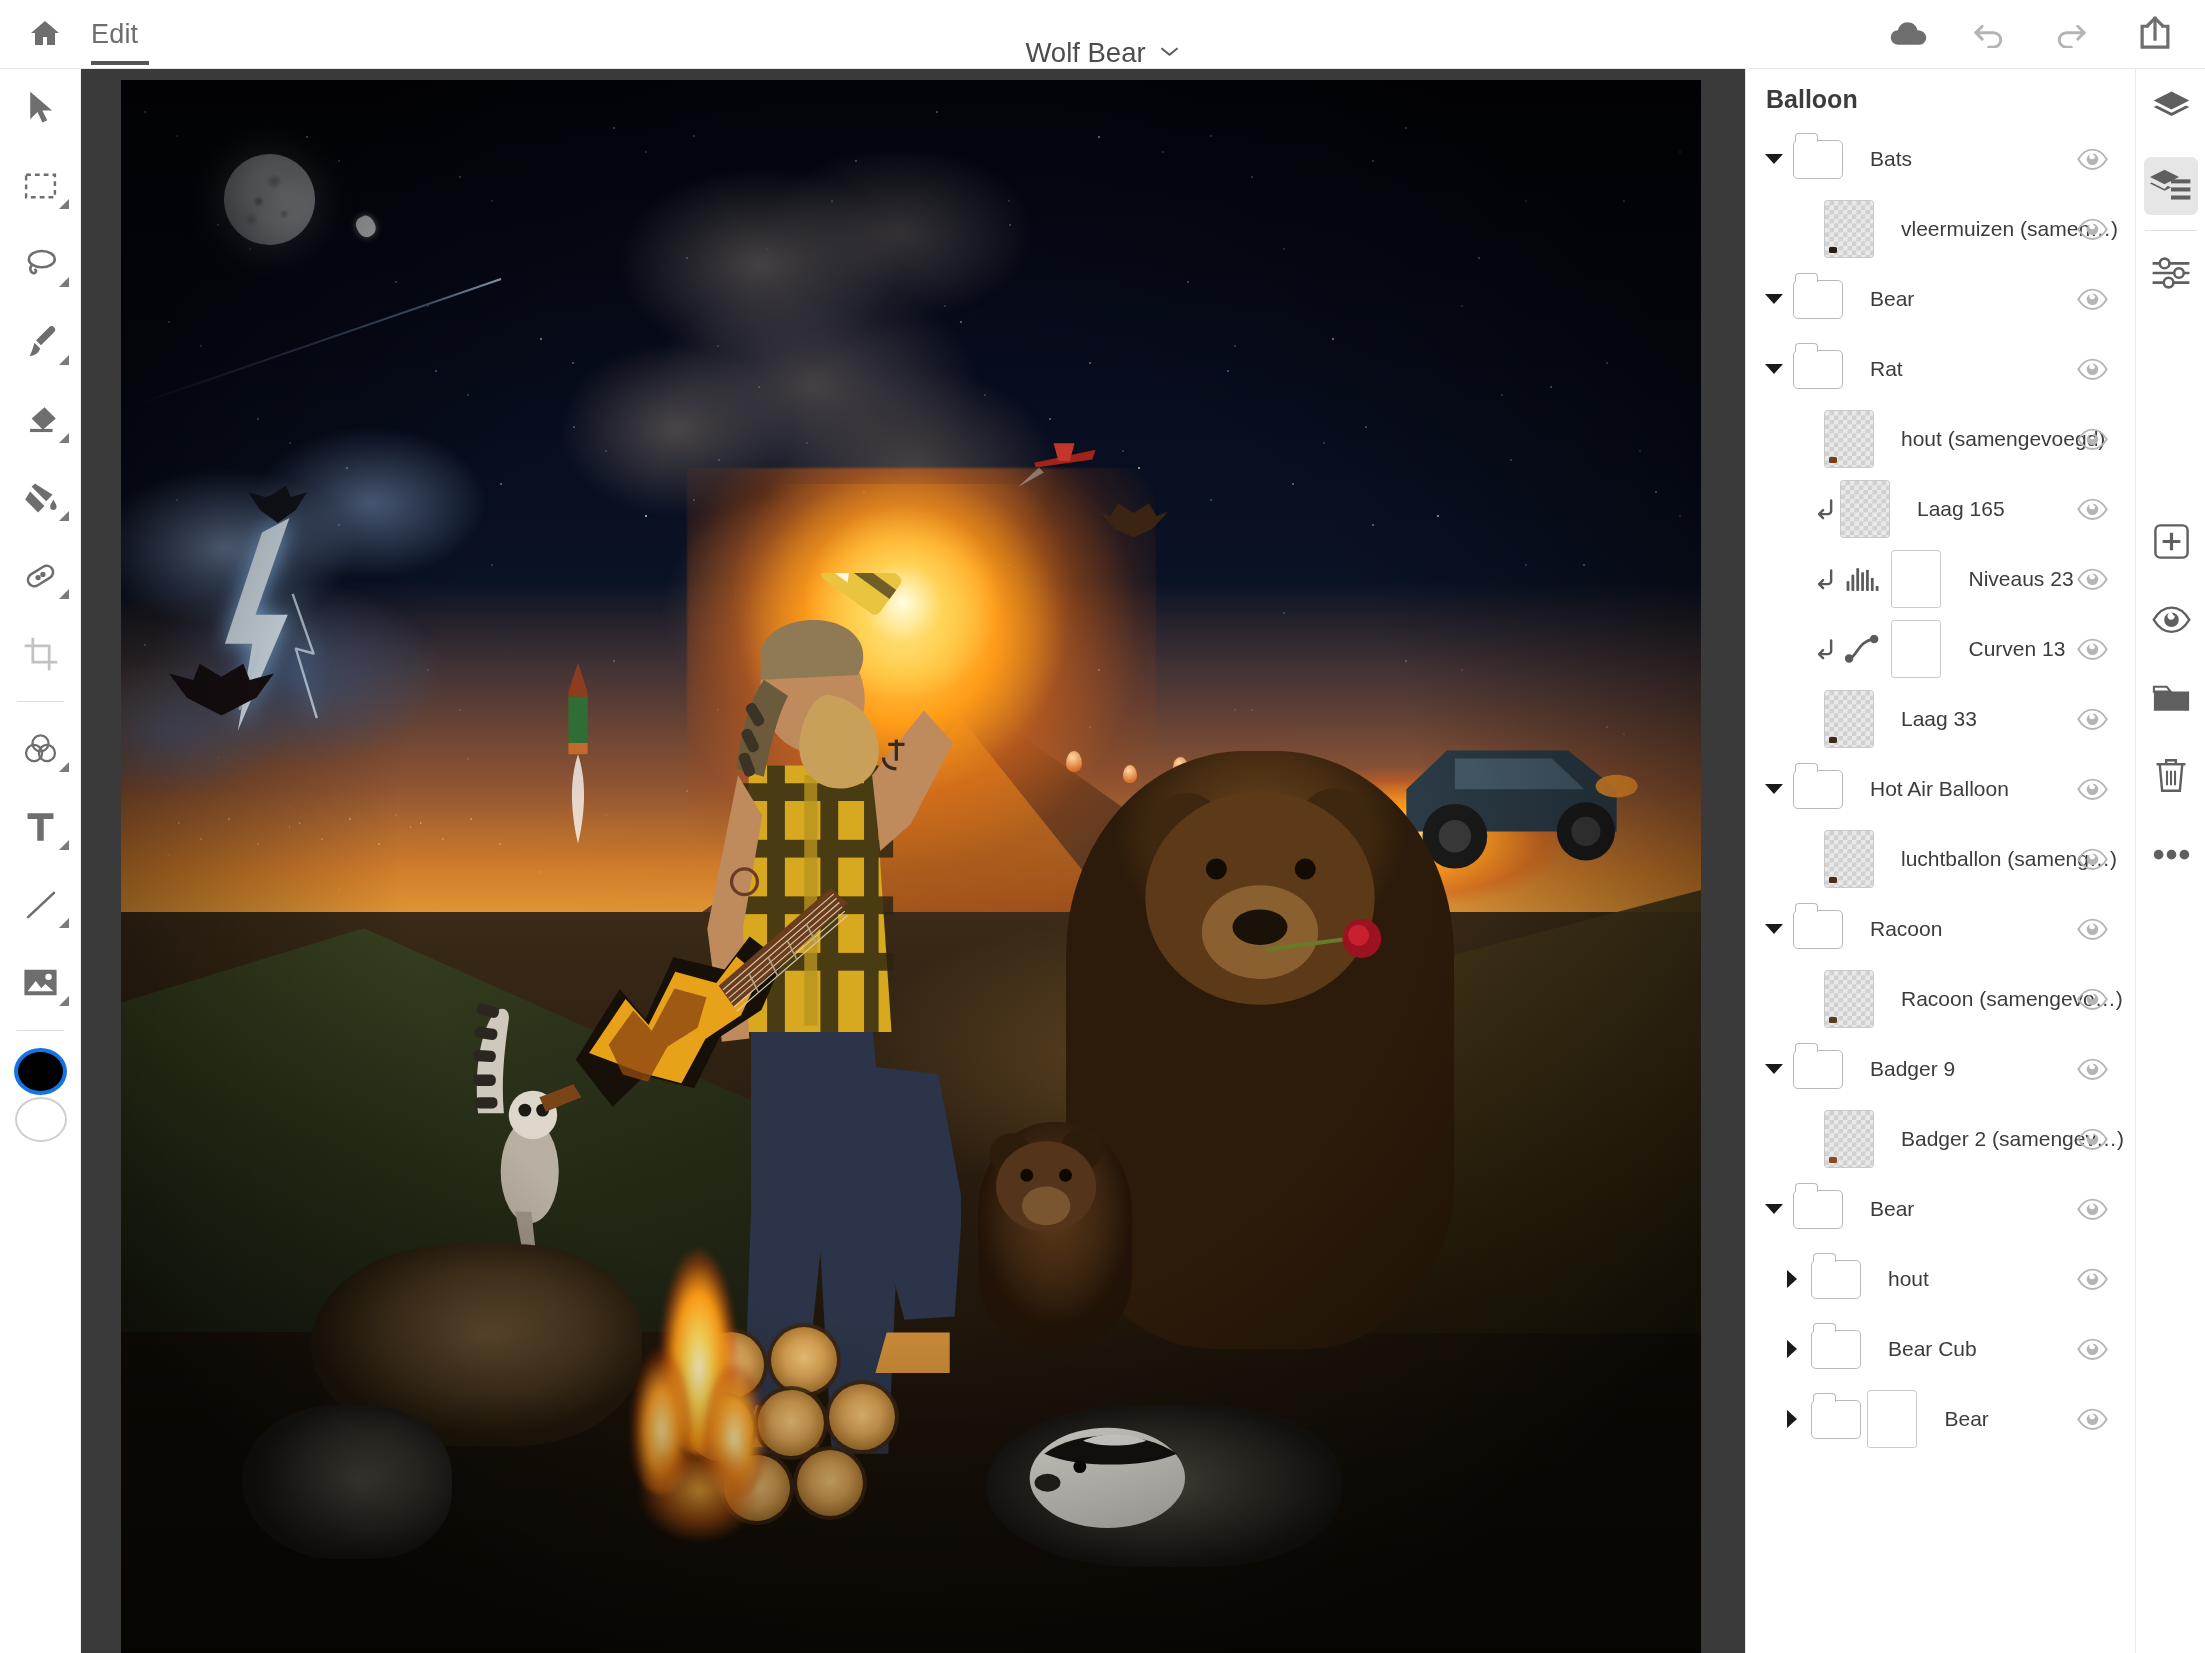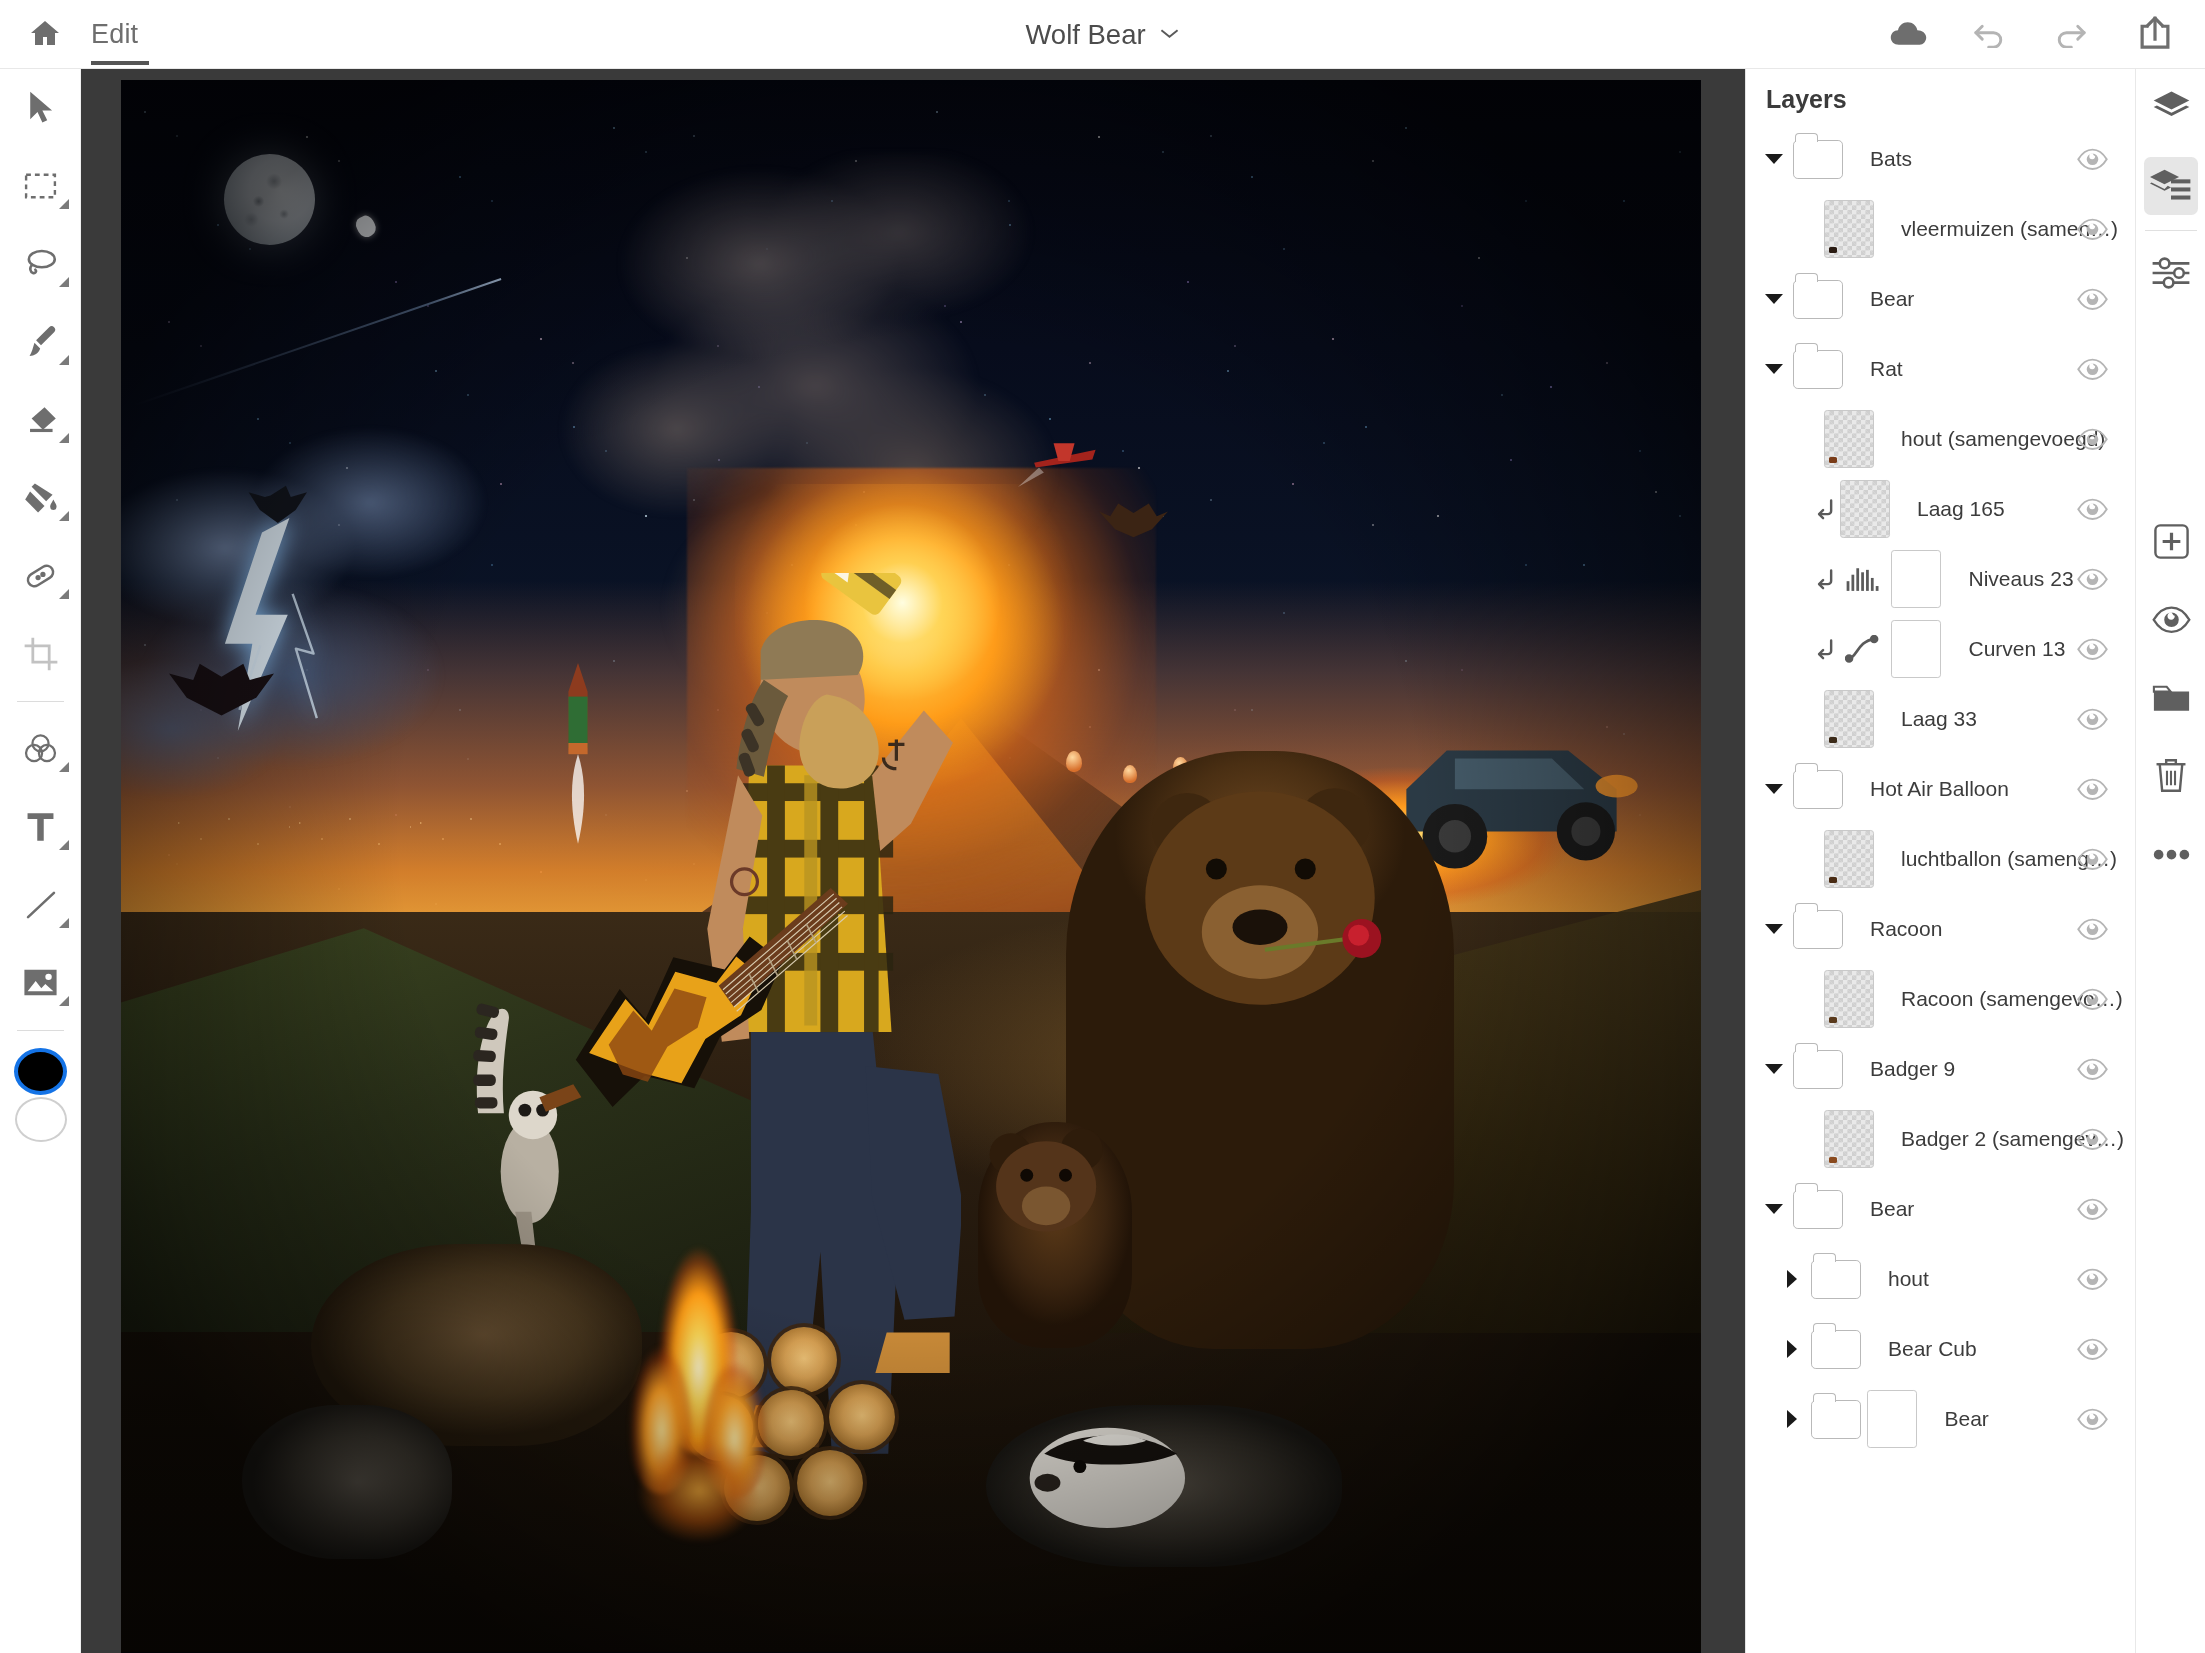--- a/index.html
+++ b/index.html
@@ -29,21 +29,21 @@
   }
   #edit-tab .lbl {
     font-size: 27px; color: #6e6e6e; letter-spacing: 0.2px;
   }
   #edit-underline {
     position: absolute; left: 91px; top: 61px; width: 58px; height: 4px;
     background: #555;
   }
   #doc-title-wrap {
     position: absolute; left: 0; top: 0; width: 2205px; height: 69px;
-    display: flex; align-items: center; justify-content: center;
+    display: flex; align-items: flex-end; justify-content: center;
     pointer-events: none;
   }
   #doc-title {
     display: flex; align-items: center; gap: 13px;
     pointer-events: auto; cursor: pointer;
   }
   #doc-title .t { font-size: 27.5px; color: #4c4c4c; }
 
   .tr-icon {
     position: absolute; top: 8px; width: 53px; height: 53px;
@@ -849,21 +849,21 @@
         <div class="flame" style="left:4.8px;   top:121px; width:69px;  height:186px; background:radial-gradient(ellipse 35px 93px at 50% 66%, #ffe89a 0%, #ff9f22 44%, rgba(196,70,10,.35) 78%, transparent 92%);"></div>
         <div class="flame" style="left:76px;  top:137px; width:73px;  height:174px; background:radial-gradient(ellipse 36px 87px at 50% 66%, #ffeda8 0%, #ffa528 44%, rgba(196,70,10,.35) 78%, transparent 92%);"></div>
         <div class="flame" style="left:0px;   top:242px; width:154px; height:129px; background:radial-gradient(ellipse 77px 65px at 50% 48%, rgba(255,178,60,.9) 0%, rgba(226,104,16,.6) 46%, transparent 80%);"></div>
       </div>
 
       <div class="lay" id="vignette"></div>
     </div>
   </div>
 
   <div id="layers-panel">
-    <div id="layers-title">Layers</div>
+    <div id="layers-title">Balloon</div>
     <div id="layer-list">
         <div class="lrow">
           <div class="sp20"></div>
           <div class="disc">
             <div class="tri-d"></div>
           </div>
           <div class="sp8"></div>
           <div class="folder"></div>
           <div class="sp34"></div>
           <div class="lname">Bats</div>

